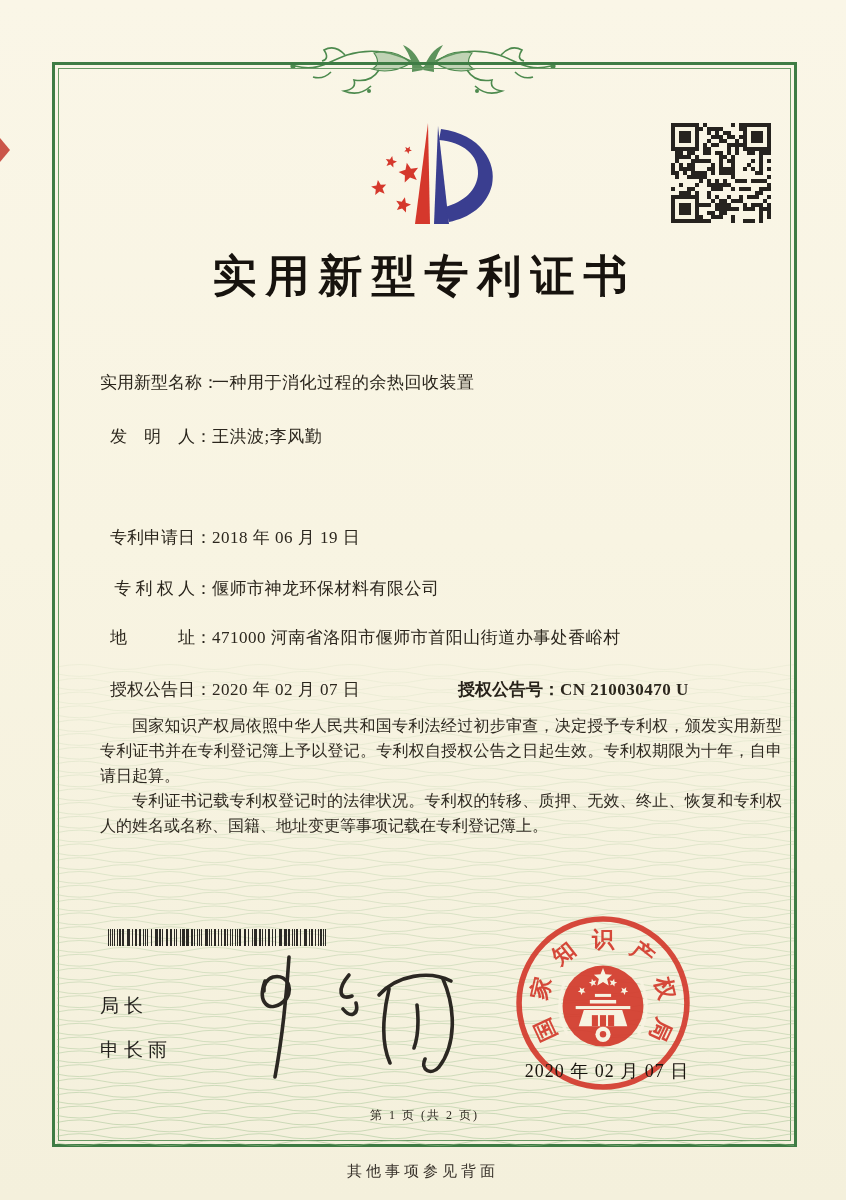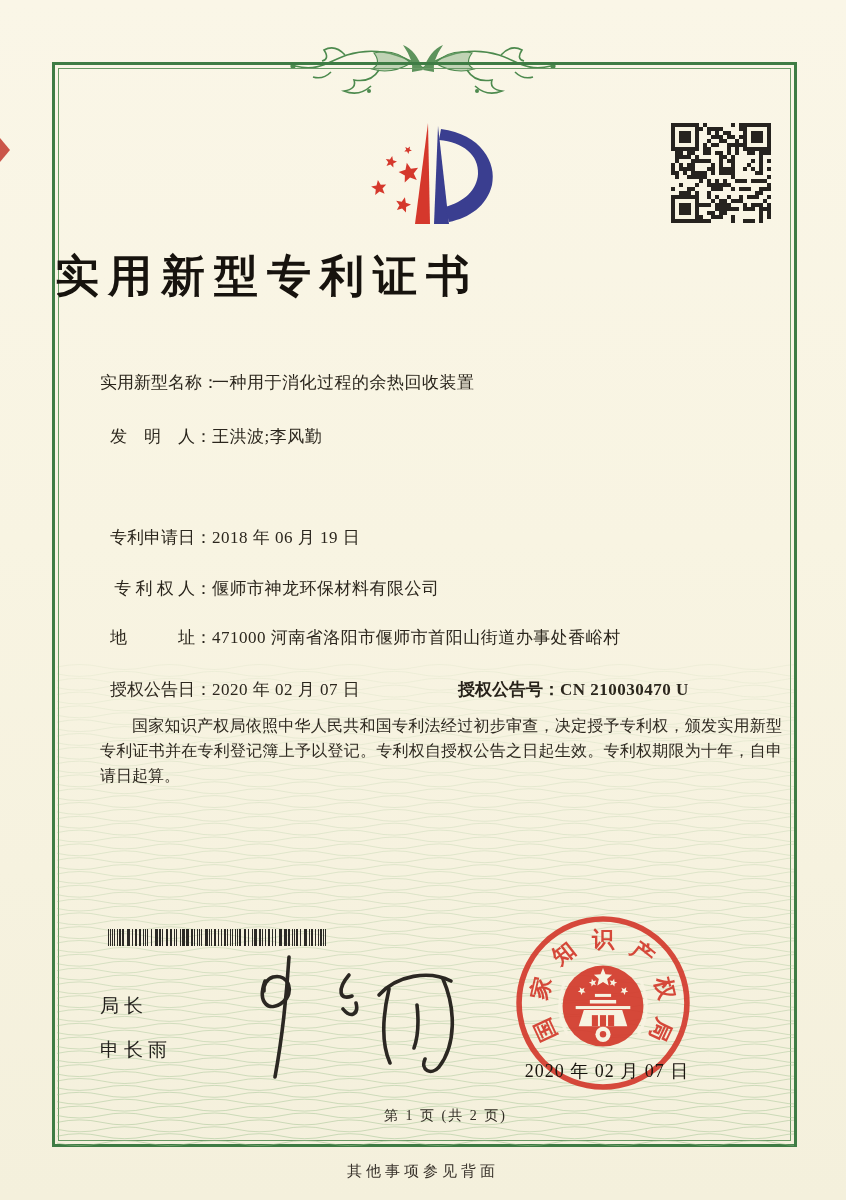--- a/index.html
+++ b/index.html
@@ -10,38 +10,38 @@
   }
   .frame{
     position:absolute;left:52px;top:62px;width:745px;height:1085px;
     border:3px solid #3e7c44;box-sizing:border-box;
   }
   .frame::before{content:"";position:absolute;inset:3px;border:1px solid #6a9b66;pointer-events:none;}
   .waves{position:absolute;left:2px;top:598px;pointer-events:none;}
   .cert-no{position:absolute;left:23px;top:64px;font-size:18px;letter-spacing:3px;color:#2a251d;}
   .logo{position:absolute;left:286px;top:44px;width:170px;height:130px;}
   .qr{position:absolute;left:616px;top:58px;width:100px;height:100px;}
-  .title{position:absolute;left:0;top:182px;width:100%;margin:0;
+  .title{position:absolute;left:0;top:182px;width:100%;text-align:center;margin:0;
     font-size:44px;font-weight:bold;letter-spacing:9px;color:#17130e;}
   .row{position:absolute;left:45px;width:660px;font-size:17px;white-space:nowrap;}
   .row .lab{display:inline-block;width:112px;color:#2b261d;text-align:right;}
   .row .val{letter-spacing:.5px;color:#2b261d;}
   .grant2{position:absolute;left:358px;top:0;font-weight:bold;}
   .paras{position:absolute;left:45px;top:648px;width:682px;font-size:16px;line-height:25px;
     text-align:justify;color:#2e2920;}
   .paras p{margin:0;text-indent:2em;}
   .barcode{position:absolute;left:53px;top:864px;}
   .director{position:absolute;left:45px;top:928px;font-size:19px;letter-spacing:5px;color:#22201c;}
   .director div{margin-bottom:18px;}
   .sig{position:absolute;left:172px;top:882px;}
   .seal{position:absolute;left:458px;top:848px;width:180px;height:180px;}
   .seal-date{position:absolute;left:452px;top:994px;width:200px;text-align:center;
     font-size:18px;letter-spacing:1px;color:#19150f;}
-  .page-no{position:absolute;left:0;top:1042px;width:100%;text-align:center;font-size:14px;
-    letter-spacing:2px;color:#2e2a22;margin-left:21px;}
+  .page-no{position:absolute;left:0;top:1042px;width:100%;text-align:center;font-size:12px;
+    letter-spacing:2px;color:#2e2a22;}
   .back-note{position:absolute;left:0;top:1162px;width:100%;text-align:center;font-size:15px;
     letter-spacing:4px;color:#37312a;}
   .red-tab{position:absolute;left:0;top:138px;width:10px;height:24px;background:#c23a2e;
     clip-path:polygon(0 0,100% 50%,0 100%);opacity:.85;}
   svg{display:block;}
 </style>
 </head>
 <body>
 
 <div class="page">
@@ -408,20 +408,21 @@
 
     <div class="row" style="top:613px">
       <span class="lab">授权公告日：</span><span class="val">2020 年 02 月 07 日</span>
       <span class="grant2">
         <span>授权公告号：</span><span class="val">CN 210030470 U</span>
       </span>
     </div>
 
     <div class="paras">
       <p>国家知识产权局依照中华人民共和国专利法经过初步审查，决定授予专利权，颁发实用新型专利证书并在专利登记簿上予以登记。专利权自授权公告之日起生效。专利权期限为十年，自申请日起算。</p>
+      <p>专利证书记载专利权登记时的法律状况。专利权的转移、质押、无效、终止、恢复和专利权人的姓名或名称、国籍、地址变更等事项记载在专利登记簿上。</p>
     </div>
 
     <svg class="barcode" id="barcode" width="224" height="17" viewBox="0 0 224 17" fill="#2c2a26">
         <rect x="0" y="0" width="1" height="17"></rect>
         <rect x="2" y="0" width="1" height="17"></rect>
         <rect x="4" y="0" width="1" height="17"></rect>
         <rect x="6" y="0" width="1" height="17"></rect>
         <rect x="9" y="0" width="1" height="17"></rect>
         <rect x="11" y="0" width="2" height="17"></rect>
         <rect x="14" y="0" width="2" height="17"></rect>

